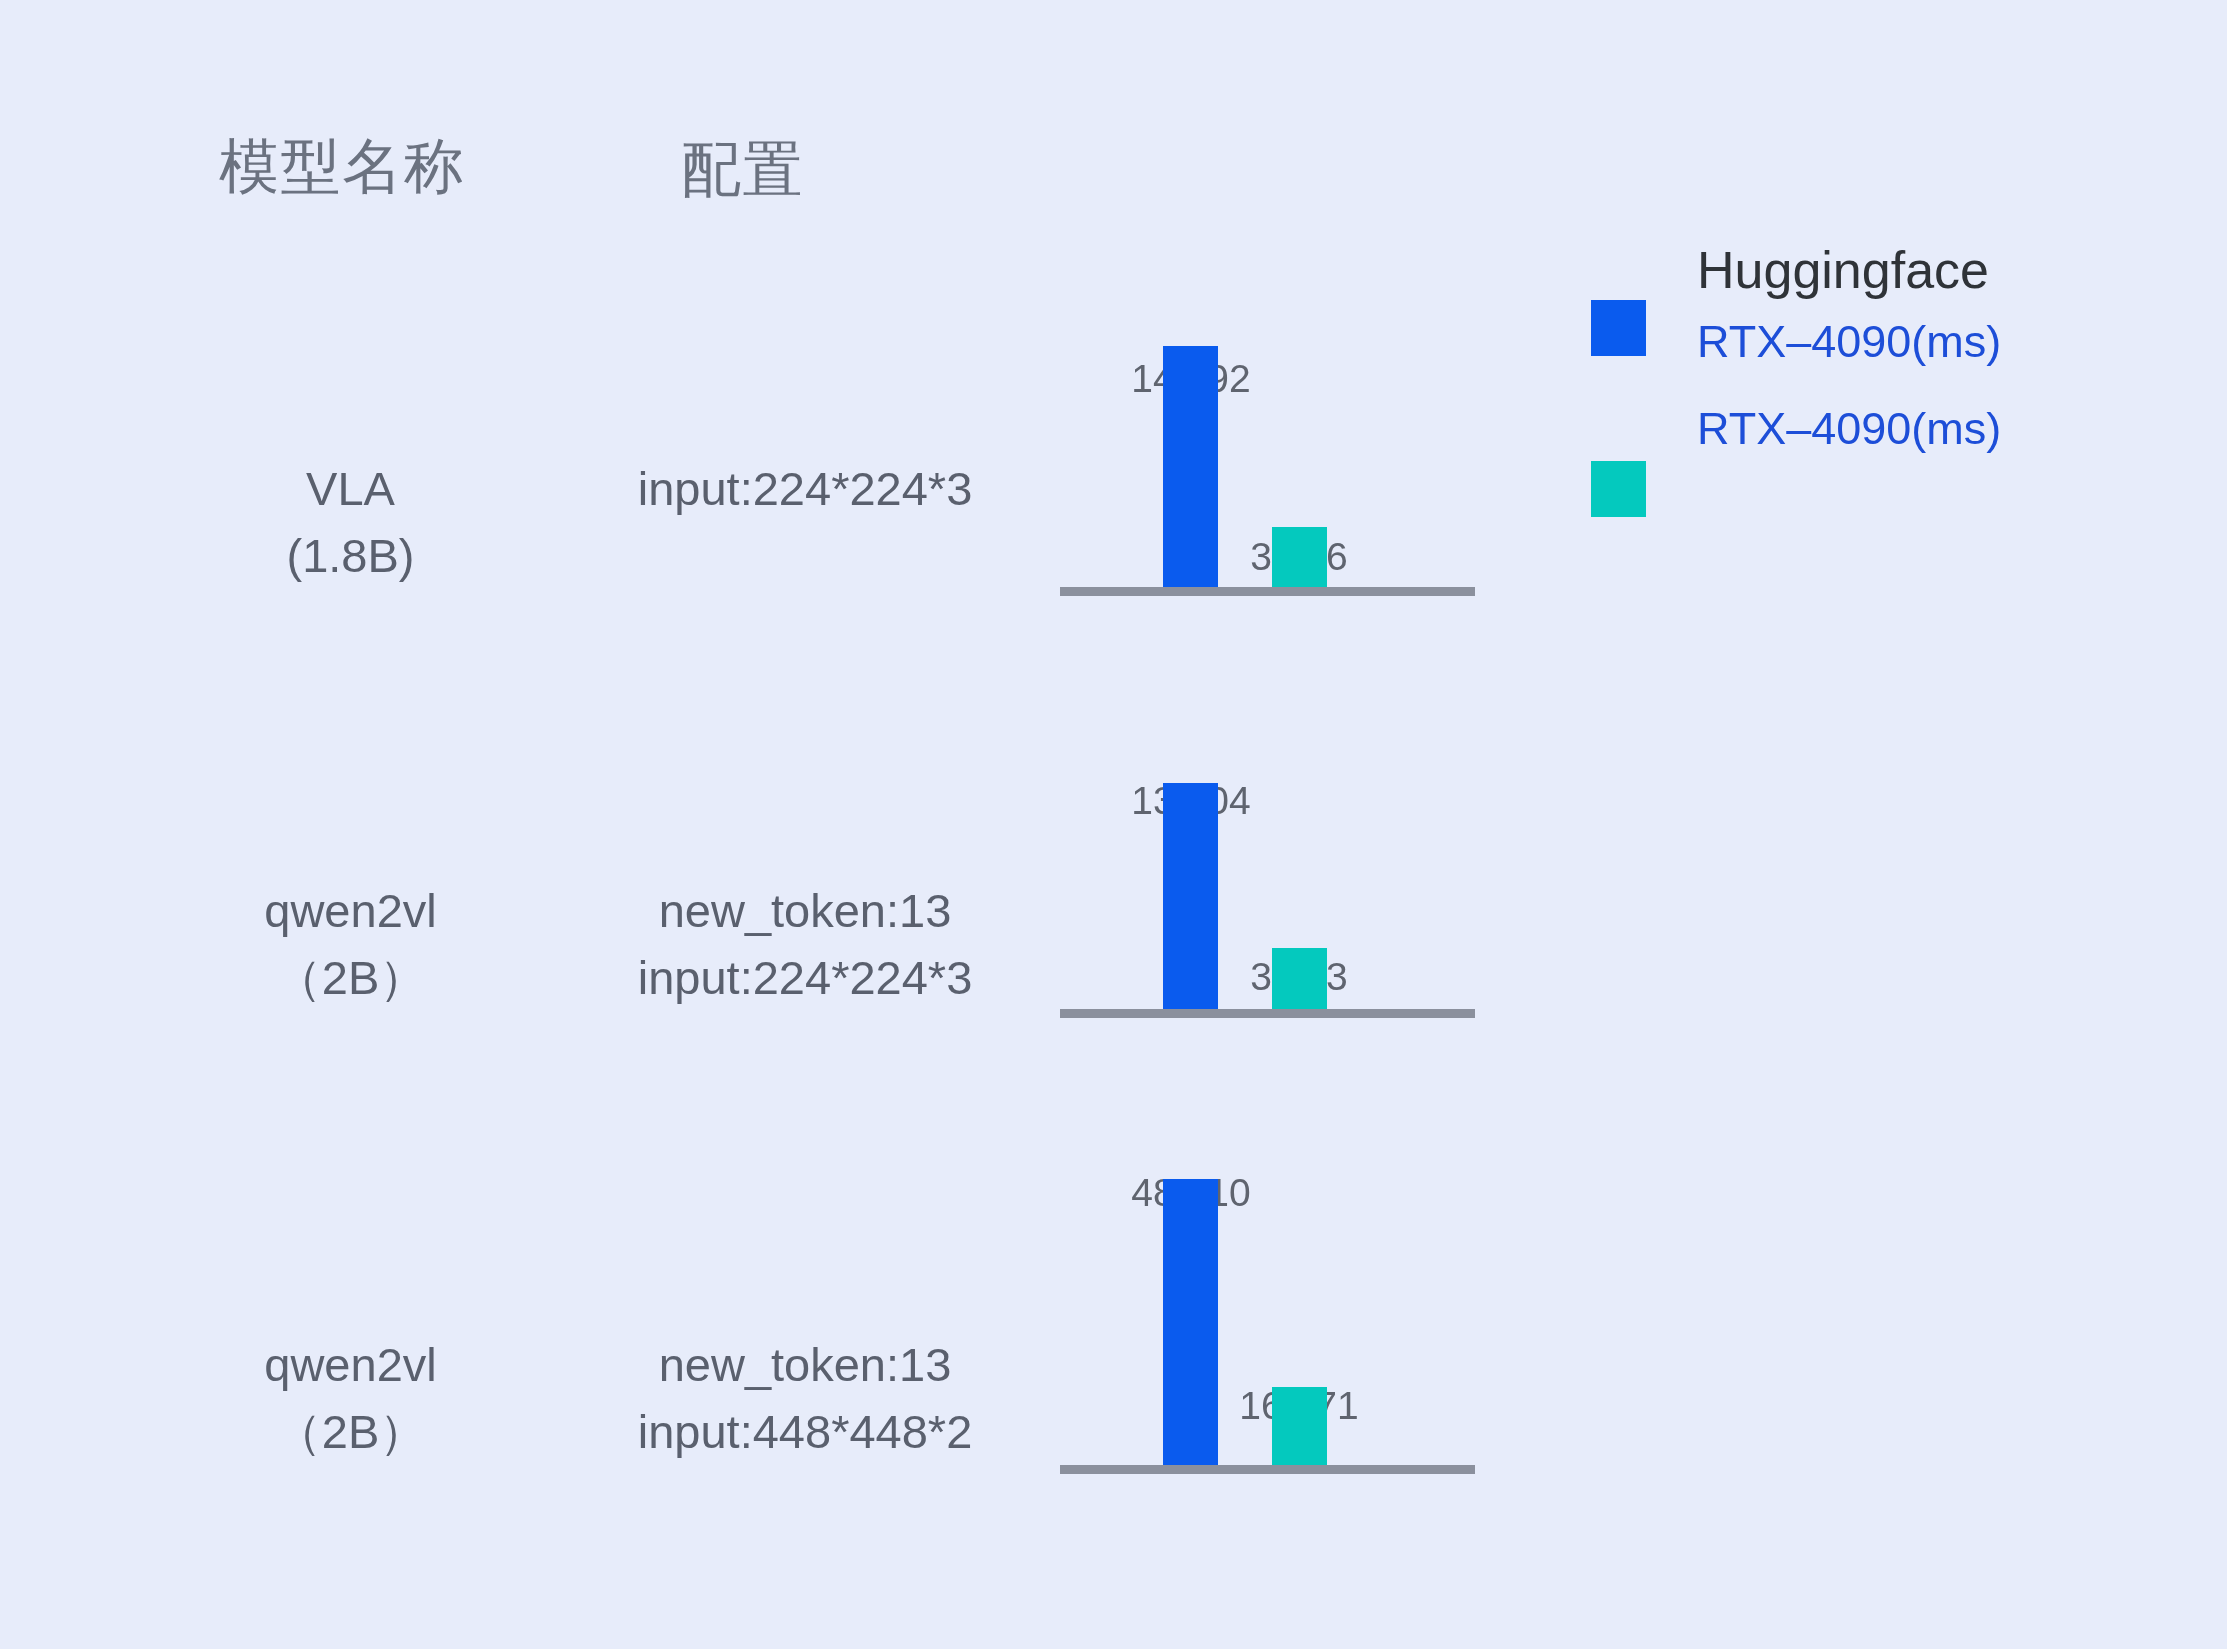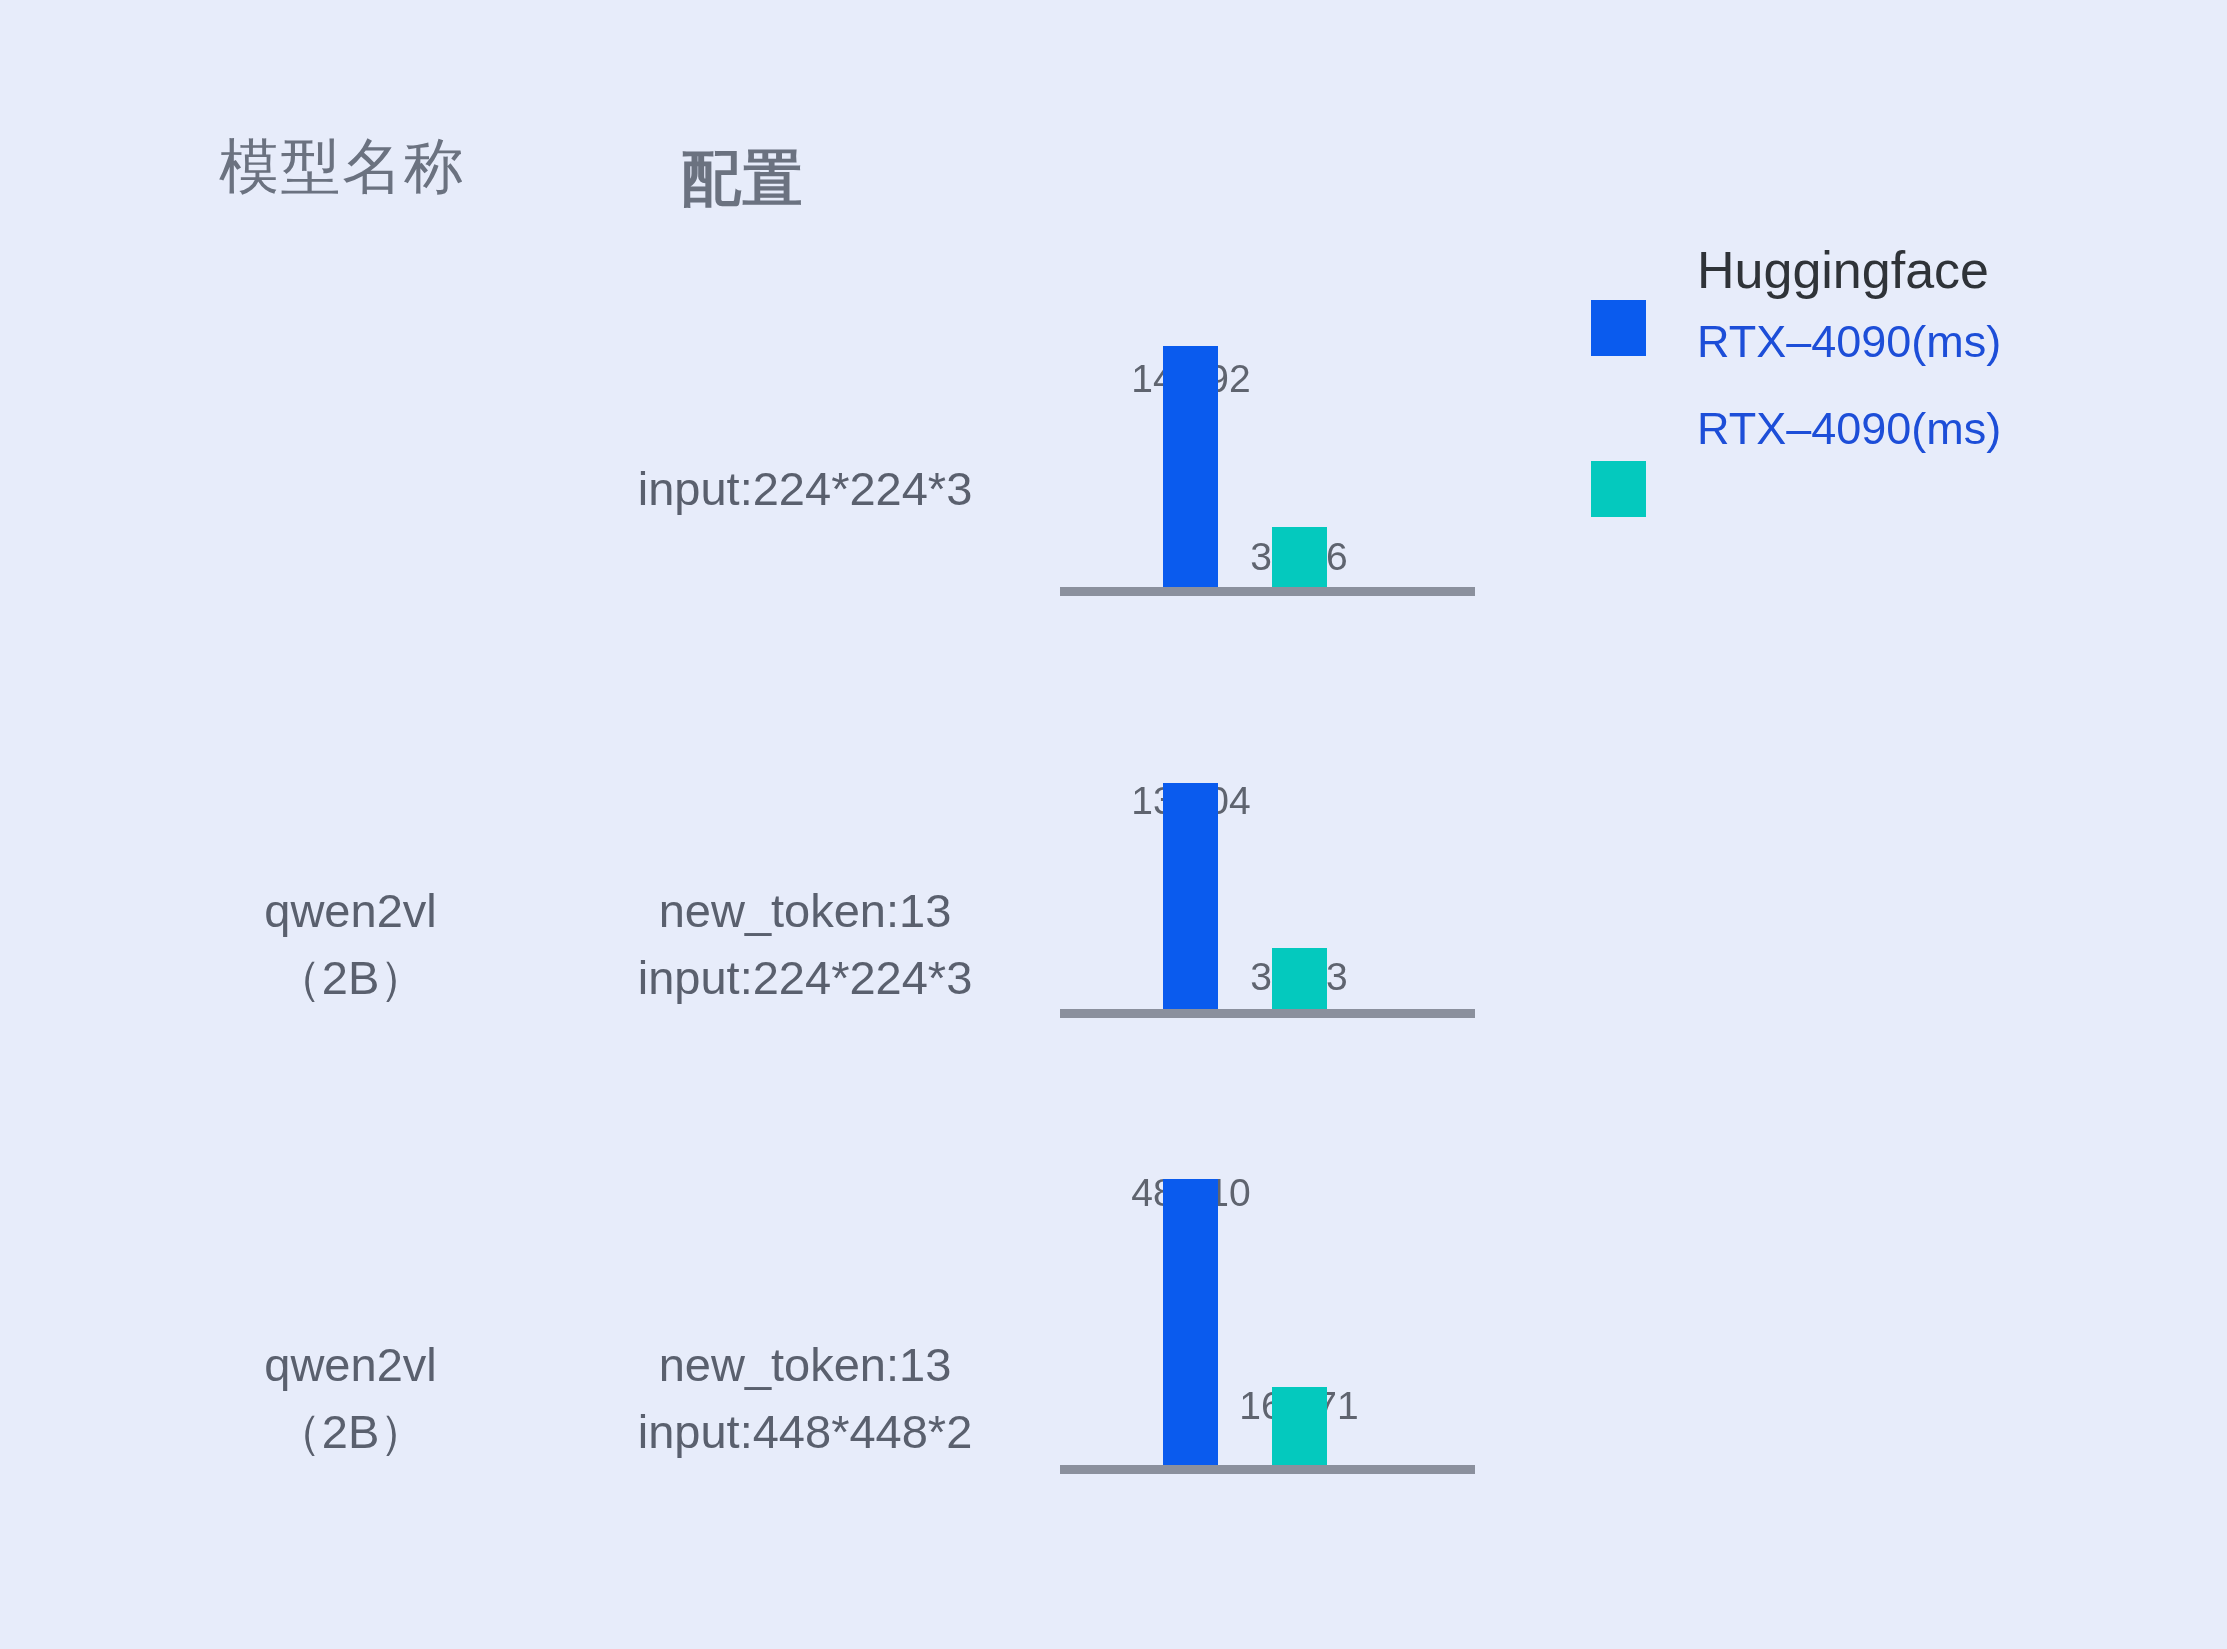--- a/index.html
+++ b/index.html
@@ -28,21 +28,21 @@
   .col-header {
     position: absolute;
     color: #6b7280;
     font-size: 60px;
     font-weight: 400;
     letter-spacing: 1.6px;
     white-space: nowrap;
     line-height: 1;
   }
   #hdr-model { left: 174px; top: 137px; }
-  #hdr-config { left: 636px; top: 149px; font-weight: bold; }
+  #hdr-config { left: 636px; top: 140px; }
 
   
   .row {
     position: absolute;
     left: 0;
     width: 2227px;
   }
   #row-0 { top: 337px;  height: 298px; }
   #row-1 { top: 759px;  height: 298px; }
   #row-2 { top: 1151px; height: 361px; }
@@ -158,20 +158,24 @@
 </style>
 </head>
 <body style="background: rgb(231, 236, 250);">
 
 <div id="stage">
 
   <div class="col-header" id="hdr-model">模型名称</div>
   <div class="col-header" id="hdr-config">配置</div>
 
   <div class="row" id="row-0">
+    <div class="row-label label-model">
+      <div>VLA</div>
+      <div>(1.8B)</div>
+    </div>
     <div class="row-label label-config">
       <div>input:224*224*3</div>
     </div>
     <div class="plot">
       <div class="bar-value primary" style="top: 22px;">141.92</div>
       <div class="bar-value secondary" style="top: 200px;">36.56</div>
       <div class="bar primary" style="height: 241px; background: rgb(10, 91, 238);"></div>
       <div class="bar secondary" style="height: 60px; background: rgb(4, 201, 190);"></div>
       <div class="baseline" style="background: rgb(139, 144, 157);"></div>
     </div>

